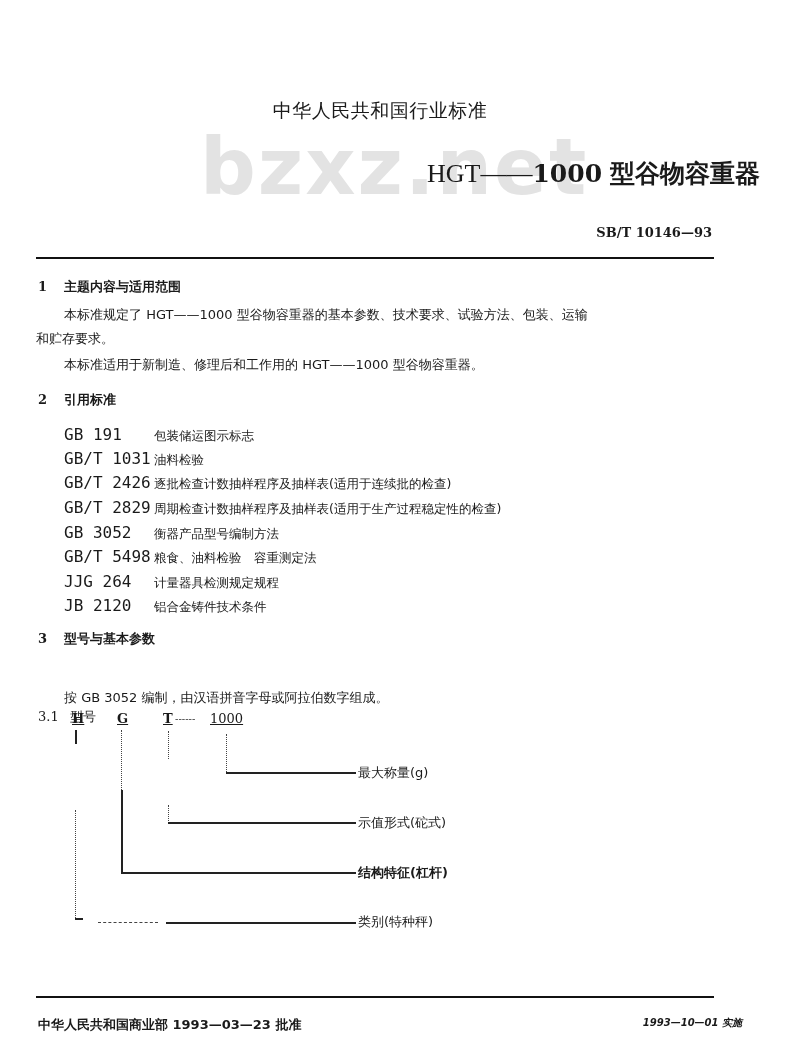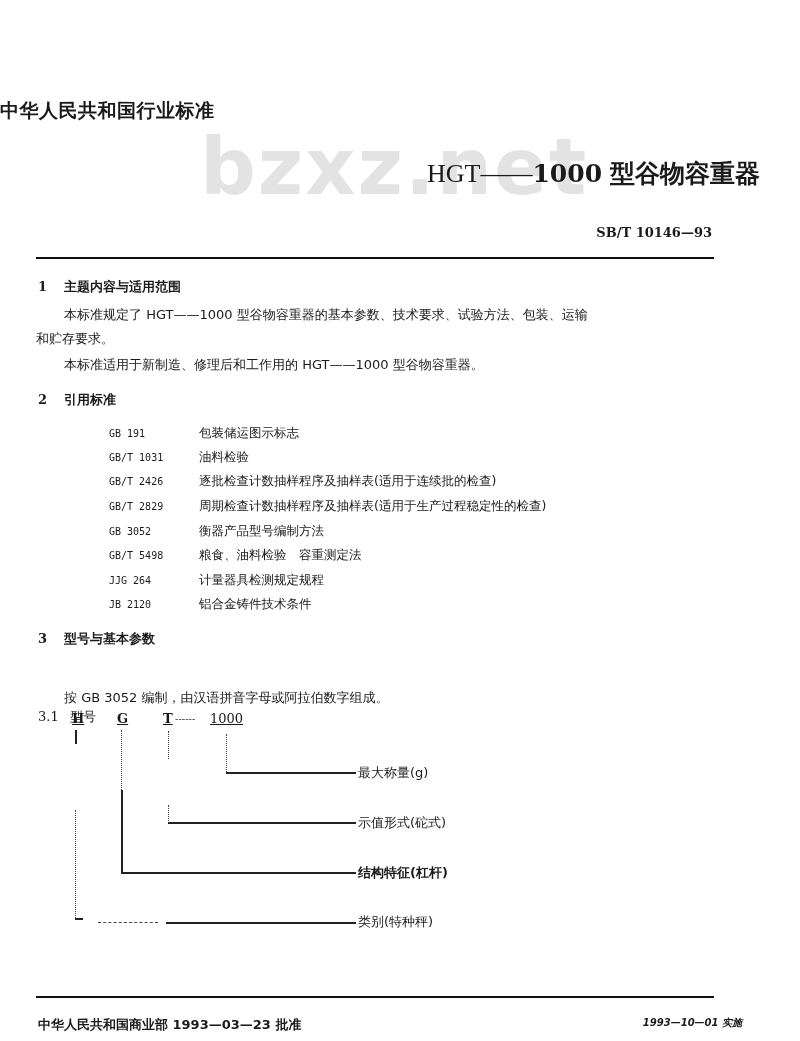--- a/index.html
+++ b/index.html
@@ -2,33 +2,33 @@
 <html><head>
   <meta charset="utf-8">
   <style>
     html, body { margin: 0; padding: 0; background: #ffffff; }
     body {
       width: 800px; height: 1041px; position: relative; overflow: hidden;
       font-family: "DejaVu Serif", "Liberation Serif", serif;
       color: #1a1a1a;
     }
     .abs { position: absolute; white-space: nowrap; }
-    .org-title { left: 0; width: 760px; top: 98px; font-family: "DejaVu Sans", sans-serif; font-weight: bold; font-size: 19px; letter-spacing: 0.5px; }
+    .org-title { left: 0; width: 760px; top: 98px; text-align: center; font-family: "DejaVu Sans", sans-serif; font-weight: normal; font-size: 19px; letter-spacing: 0.5px; }
     .watermark { left: 200px; top: 128px; font-family: "DejaVu Sans", sans-serif; font-weight: bold; font-size: 78px; color: #e3e3e3; letter-spacing: 2px; line-height: 1; }
     .doc-title { left: 0; width: 760px; top: 157px; text-align: right; font-size: 25px; }
     .doc-title .code { font-family: "Liberation Serif", serif; font-size: 26px; }
     .doc-title .num { font-weight: bold; }
     .doc-title .cn { font-family: "DejaVu Sans", sans-serif; font-weight: bold; }
     .std-no { right: 88px; top: 225px; font-weight: bold; font-size: 13px; }
     .rule { position: absolute; left: 36px; width: 678px; height: 2px; background: #111; }
     .sec-head { left: 38px; font-family: "DejaVu Sans", sans-serif; font-weight: bold; font-size: 13px; }
     .sec-head .n { display: inline-block; width: 26px; font-family: "DejaVu Serif", serif; }
     .para { font-family: "DejaVu Sans", sans-serif; font-size: 13px; }
     .ref { left: 64px; font-family: "DejaVu Sans", sans-serif; font-size: 12.5px; }
-    .ref .rc { display: inline-block; min-width: 90px; font-family: "DejaVu Sans Mono", monospace; font-size: 10px; margin-left: 45px; }
+    .ref .rc { display: inline-block; min-width: 90px; font-family: "DejaVu Sans Mono", monospace; font-size: 16px; }
     .diag-letter { font-family: "DejaVu Serif", serif; font-weight: bold; font-size: 13px; text-decoration: underline; }
     .diag-label { font-family: "DejaVu Sans", sans-serif; font-size: 13px; }
     .hline { position: absolute; height: 1.5px; background: #222; }
     .vline { position: absolute; width: 1.5px; background: #222; }
     .vdot { position: absolute; width: 0; border-left: 1.5px dotted #444; }
     .footer-left { left: 38px; top: 1016px; font-family: "DejaVu Sans", sans-serif; font-weight: bold; font-size: 13px; }
     .footer-right { right: 58px; top: 1016px; font-family: "DejaVu Sans", sans-serif; font-weight: bold; font-size: 10px; font-style: italic; }
   </style>
 </head>
 <body>

